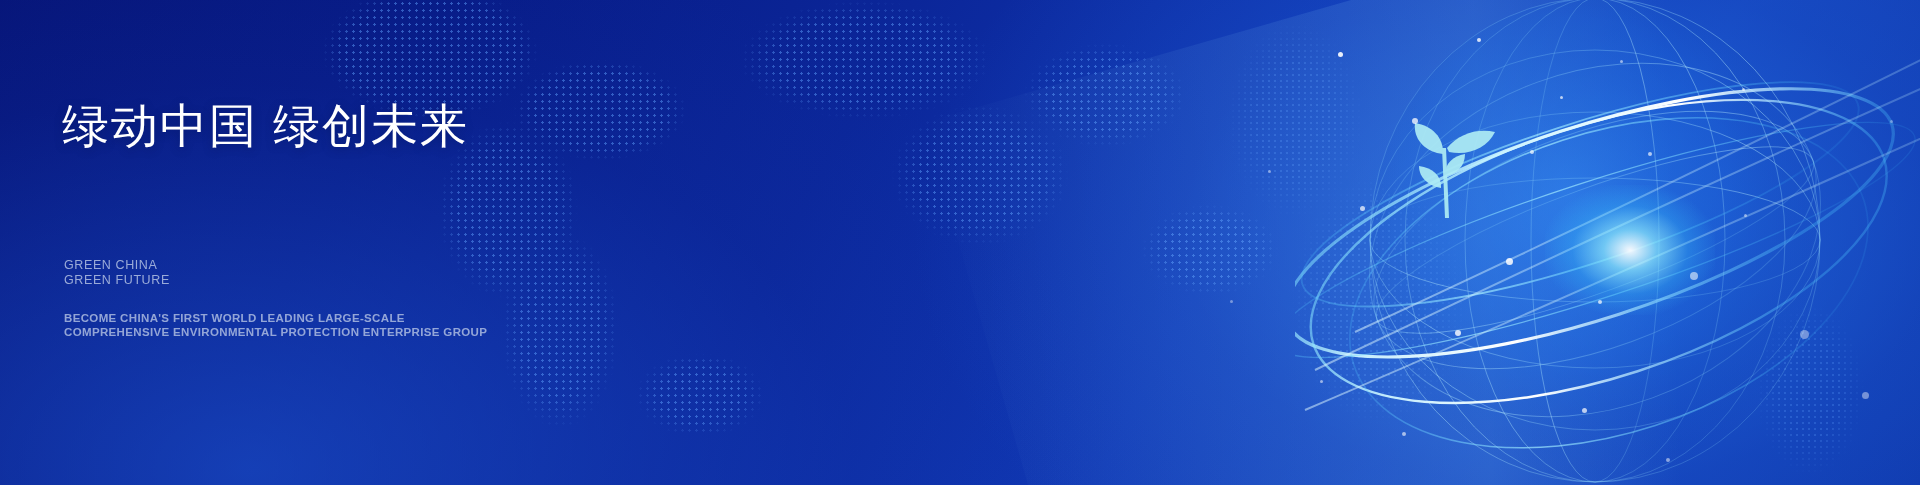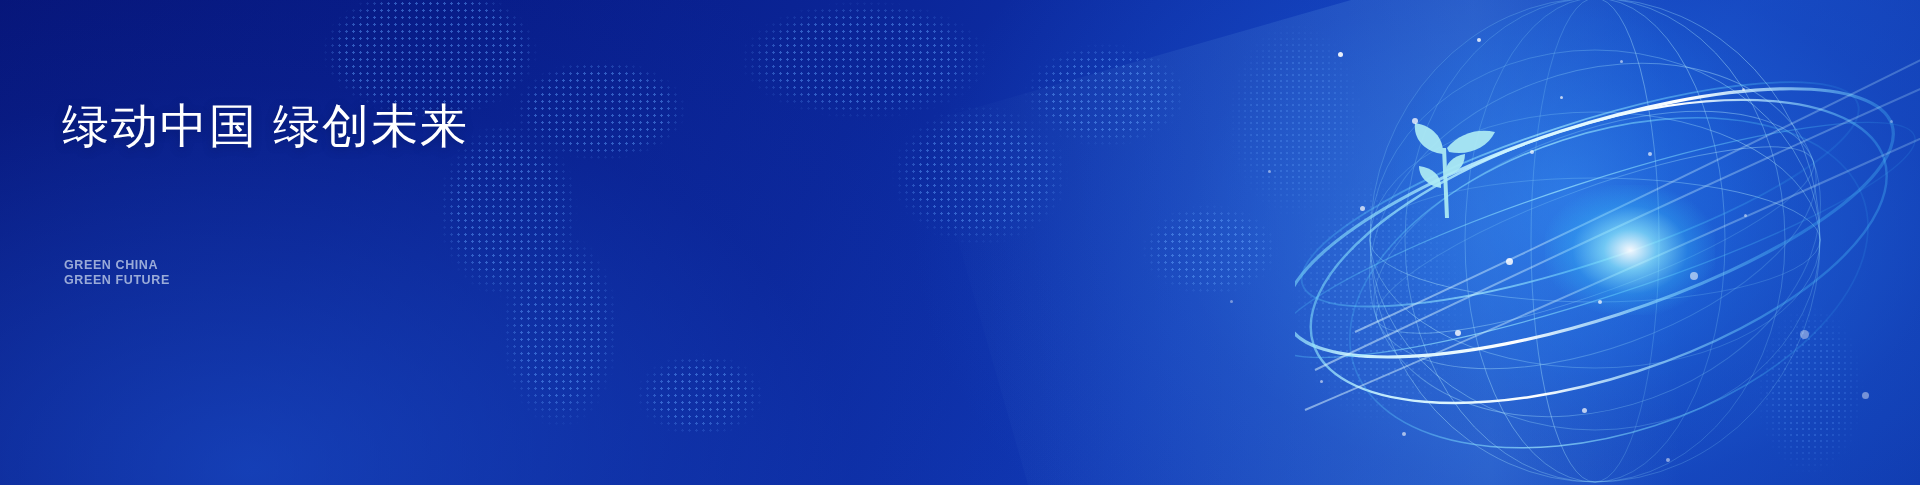--- a/index.html
+++ b/index.html
@@ -103,21 +103,21 @@
     text-shadow:0 2px 10px rgba(0,20,80,.45);
     margin-top:13px;
   }
   .headline .hl-red{ color:#f5112b; }
 
   .tagline{
     position:absolute; top:258px; left:2px;
     color:#b9c7e6;
     font-size:12.5px;
     line-height:15px;
-    font-weight:700;
+    font-weight:400;
     letter-spacing:.6px;
     opacity:.82;
   }
   .subline{
     position:absolute; top:311px; left:2px;
     color:#b9c7e6;
     font-size:11.5px;
     line-height:14px;
     font-weight:700;
     letter-spacing:.35px;
@@ -240,15 +240,19 @@
 
     <div class="headline">
       <div>绿动中国 绿创未来</div>
     </div>
 
     <div class="tagline">
       <div>GREEN CHINA</div>
       <div>GREEN FUTURE</div>
     </div>
 
+    <div class="subline">
+      <div>BECOME CHINA'S FIRST WORLD LEADING LARGE-SCALE</div>
+      <div>COMPREHENSIVE ENVIRONMENTAL PROTECTION ENTERPRISE GROUP</div>
+    </div>
 
   </div>
 </div>
 
 </body></html>

